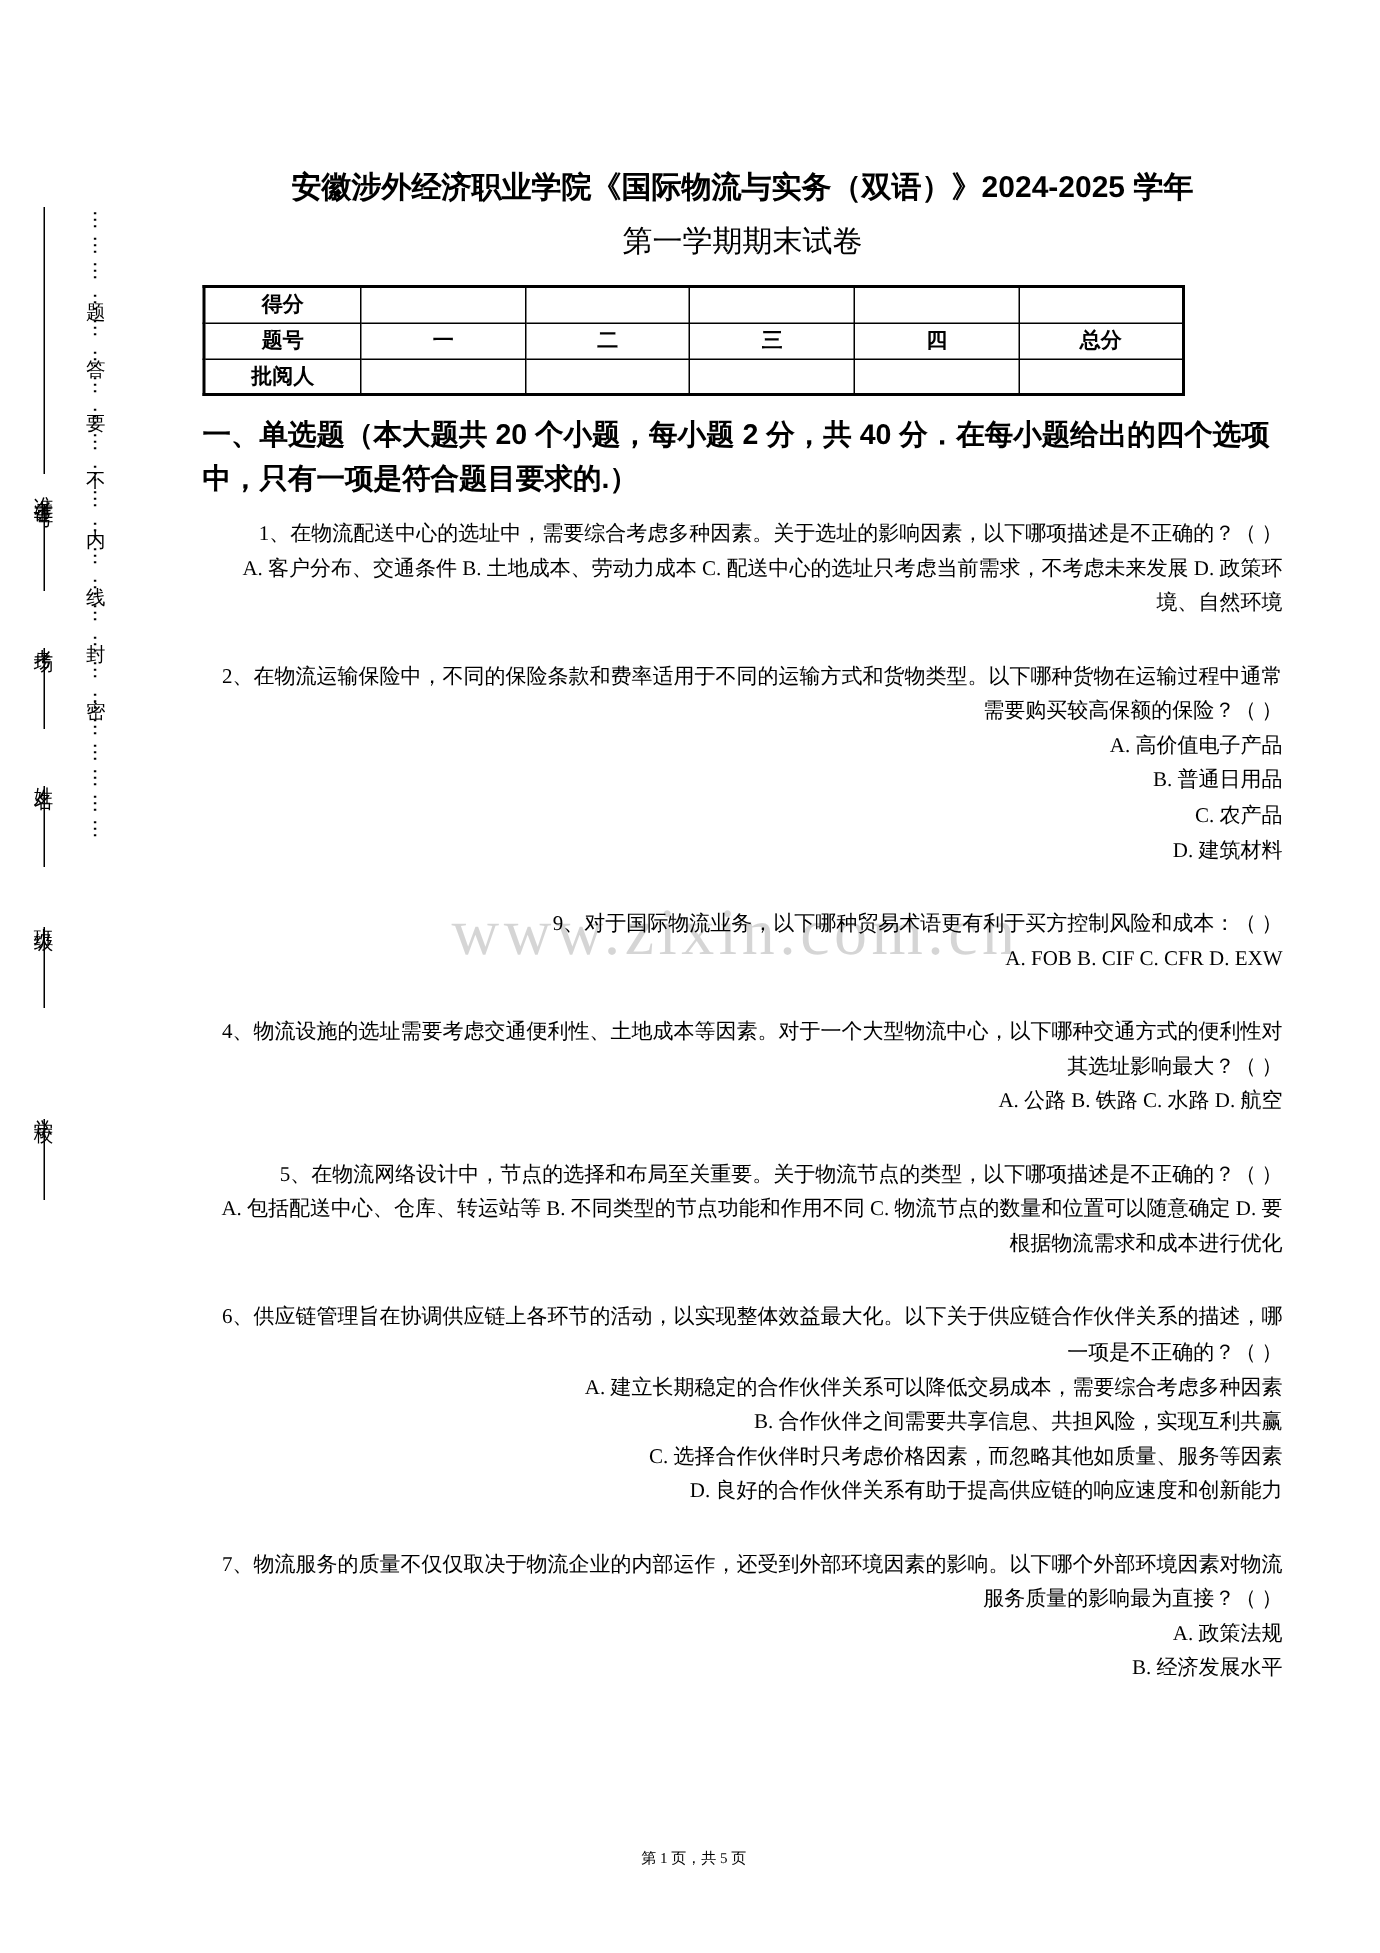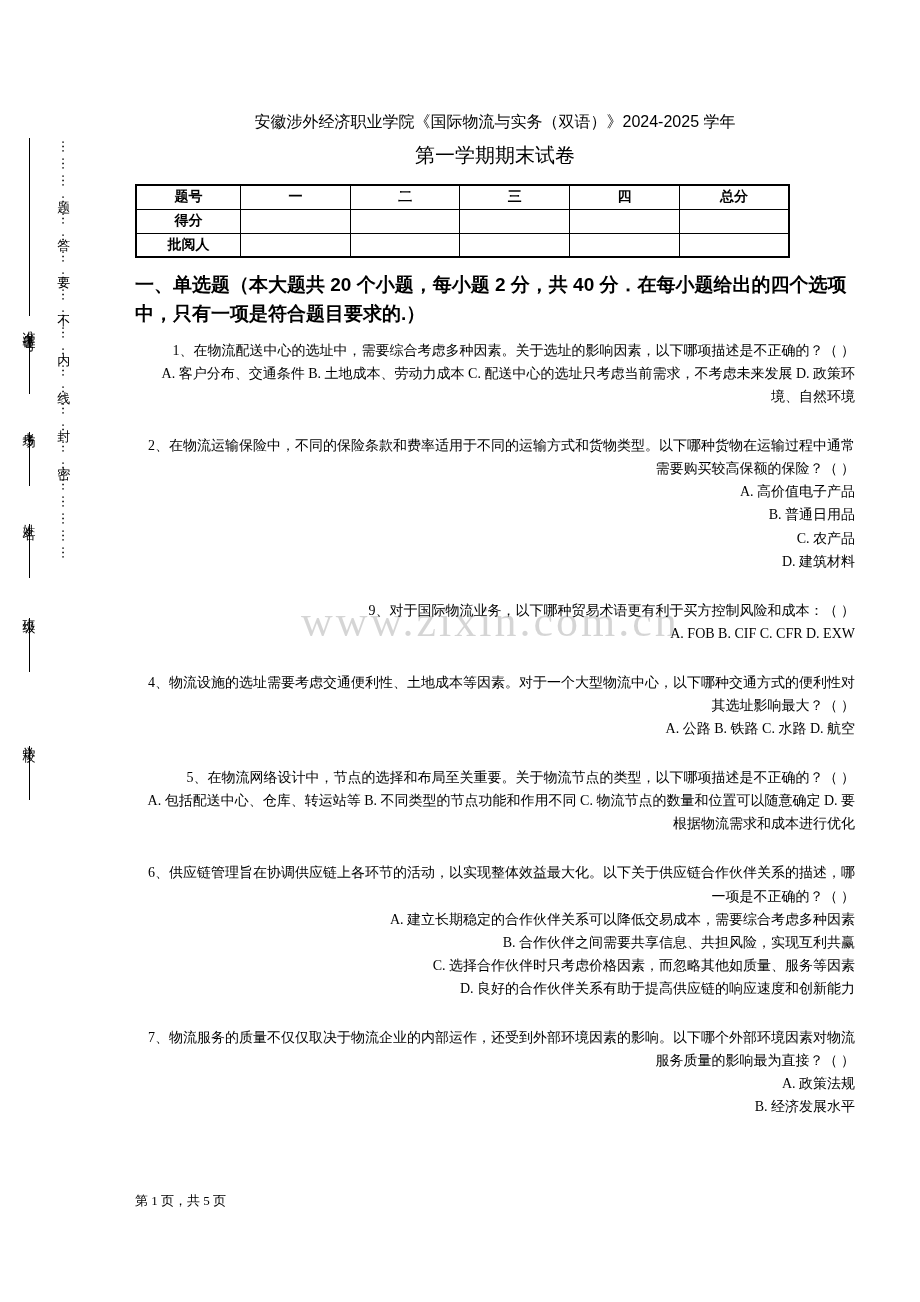--- a/index.html
+++ b/index.html
@@ -39,21 +39,21 @@
     z-index:0; white-space:nowrap;margin-left:11px;
   }
 
   
   .main {
     position:absolute; left:135px; top:0; width:720px;
     padding-top:110px; z-index:1;
   }
   .title {
     font-family:"Liberation Sans","DejaVu Sans",sans-serif;
-    font-weight:400; font-size:16px; text-align:center; line-height:1.5;
+    font-weight:700; font-size:20px; text-align:center; line-height:1.5;
   }
   .title2 {
     font-family:"Liberation Sans","DejaVu Sans",sans-serif;
     font-weight:400; font-size:20px; text-align:center; line-height:1.5;
     margin-top:6px;
   }
 
   table.score-table {
     border-collapse:collapse; margin-top:14px;
     width:655px;
@@ -73,22 +73,22 @@
     margin-top:12px;
     font-weight:700; font-size:19px; line-height:1.55;
     font-family:"Liberation Sans","DejaVu Sans",sans-serif;
   }
 
   #questions { margin-top:10px; font-size:14px;text-align:right; }
   .question { margin-bottom:26px; }
   .q-line { line-height:1.65; }
 
   .footer {
-    position:absolute; left:135px; top:1192px; width:655px;
-    font-size:13px; z-index:1;
+    position:absolute; left:135px; top:1232px; width:655px;
+    text-align:center; font-size:10px; z-index:1;
   }
 </style>
 </head>
 <body>
 
 <div class="side-labels">
   <div class="blank-line" style="height:178px"></div>
   <div class="v-label">准考证号</div>
   <div class="blank-line" style="height:58px"></div>
   <div style="height:24px"></div>
@@ -118,34 +118,34 @@
     <colgroup>
       <col style="width:105px">
         <col style="width:110px">
         <col style="width:110px">
       <col style="width:110px">
         <col style="width:110px">
         <col style="width:110px">
     </colgroup>
     <tbody>
         <tr>
+      <td class="b">得分</td>
+      <td></td>
+      <td></td>
+      <td></td>
+      <td></td>
+      <td></td>
+    </tr>
+    <tr>
       <td class="b">题号</td>
       <td class="b">一</td>
       <td class="b">二</td>
       <td class="b">三</td>
       <td class="b">四</td>
       <td class="b">总分</td>
-    </tr>
-    <tr>
-      <td class="b">得分</td>
-      <td></td>
-      <td></td>
-      <td></td>
-      <td></td>
-      <td></td>
     </tr>
     <tr>
       <td class="b">批阅人</td>
       <td></td>
       <td></td>
       <td></td>
       <td></td>
       <td></td>
     </tr>
   </tbody>

